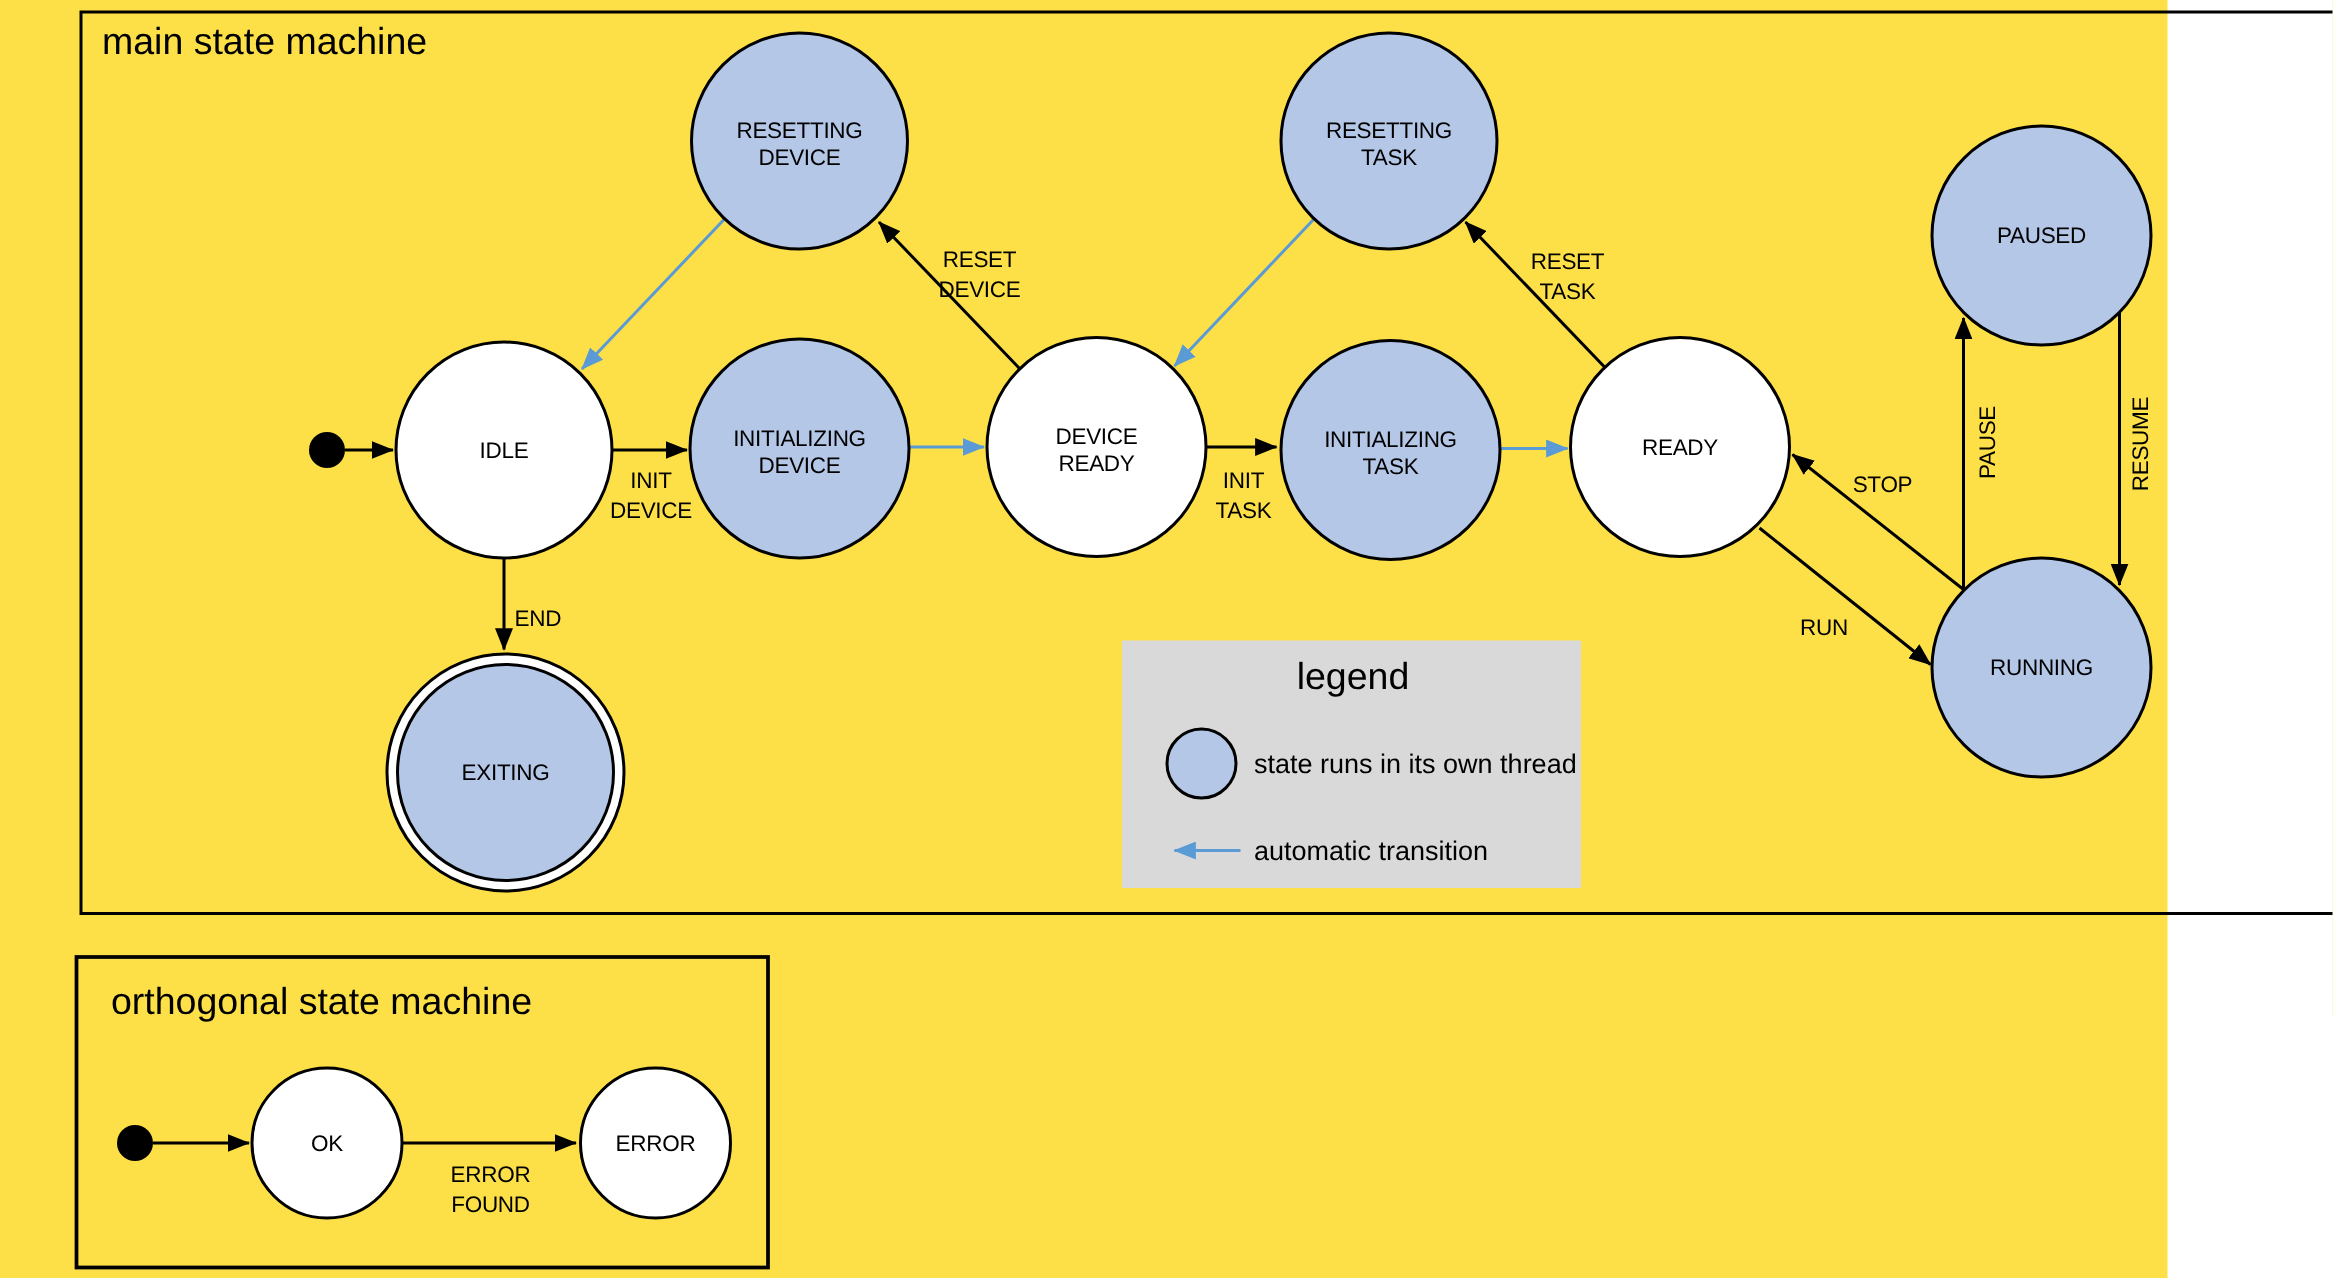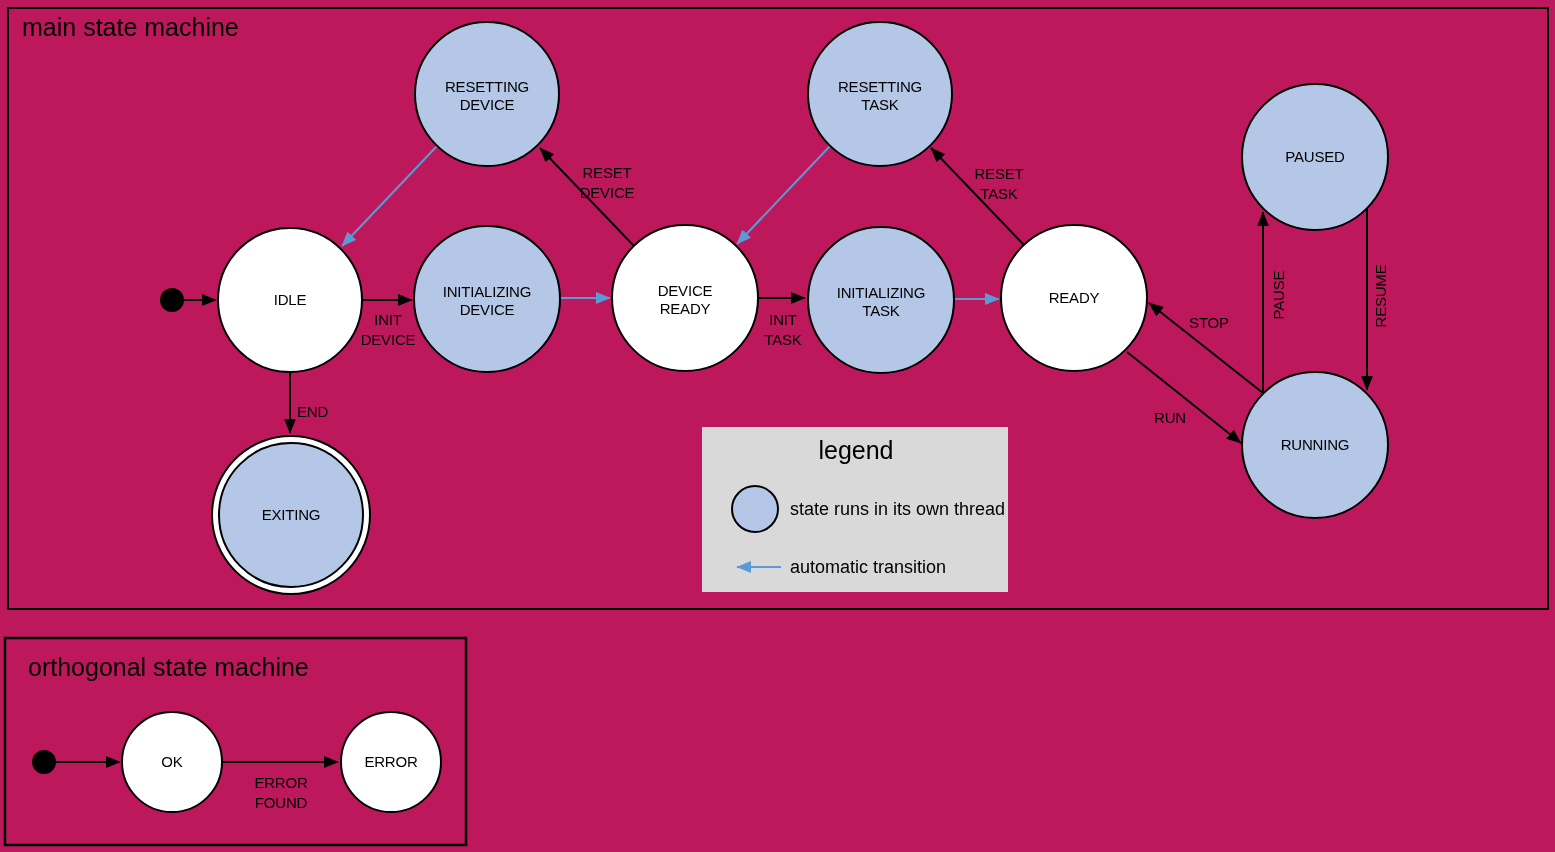--- a/index.html
+++ b/index.html
@@ -2,24 +2,25 @@
 <html><head>
 <meta charset="utf-8">
 <style>
   html, body {
     margin: 0;
     padding: 0;
     background: #ffffff;
   }
   .page {
     position: relative;
-    width: 1555px;
+    width: 1399px;
     height: 852px;
-    background: #be185d;
-    font-family: "Liberation Sans", sans-serif;
+    background: #fde047;
+    font-family: "Liberation Sans", sans-serif;
+    padding-left: 46px;
   }
   svg { display: block; }
   .panel { fill: none; stroke: #000; stroke-width: 2; }
   .panel.thick { stroke-width: 2.5; }
   .state { fill: #ffffff; stroke: #000; stroke-width: 2; }
   .state.threaded { fill: #b4c7e7; }
   .final-outer { fill: #ffffff; stroke: #000; stroke-width: 2; }
   .start-dot { fill: #000; stroke: none; }
   .edge { stroke: #000; stroke-width: 2; fill: none; }
   .edge.auto { stroke: #5b9bd5; }

